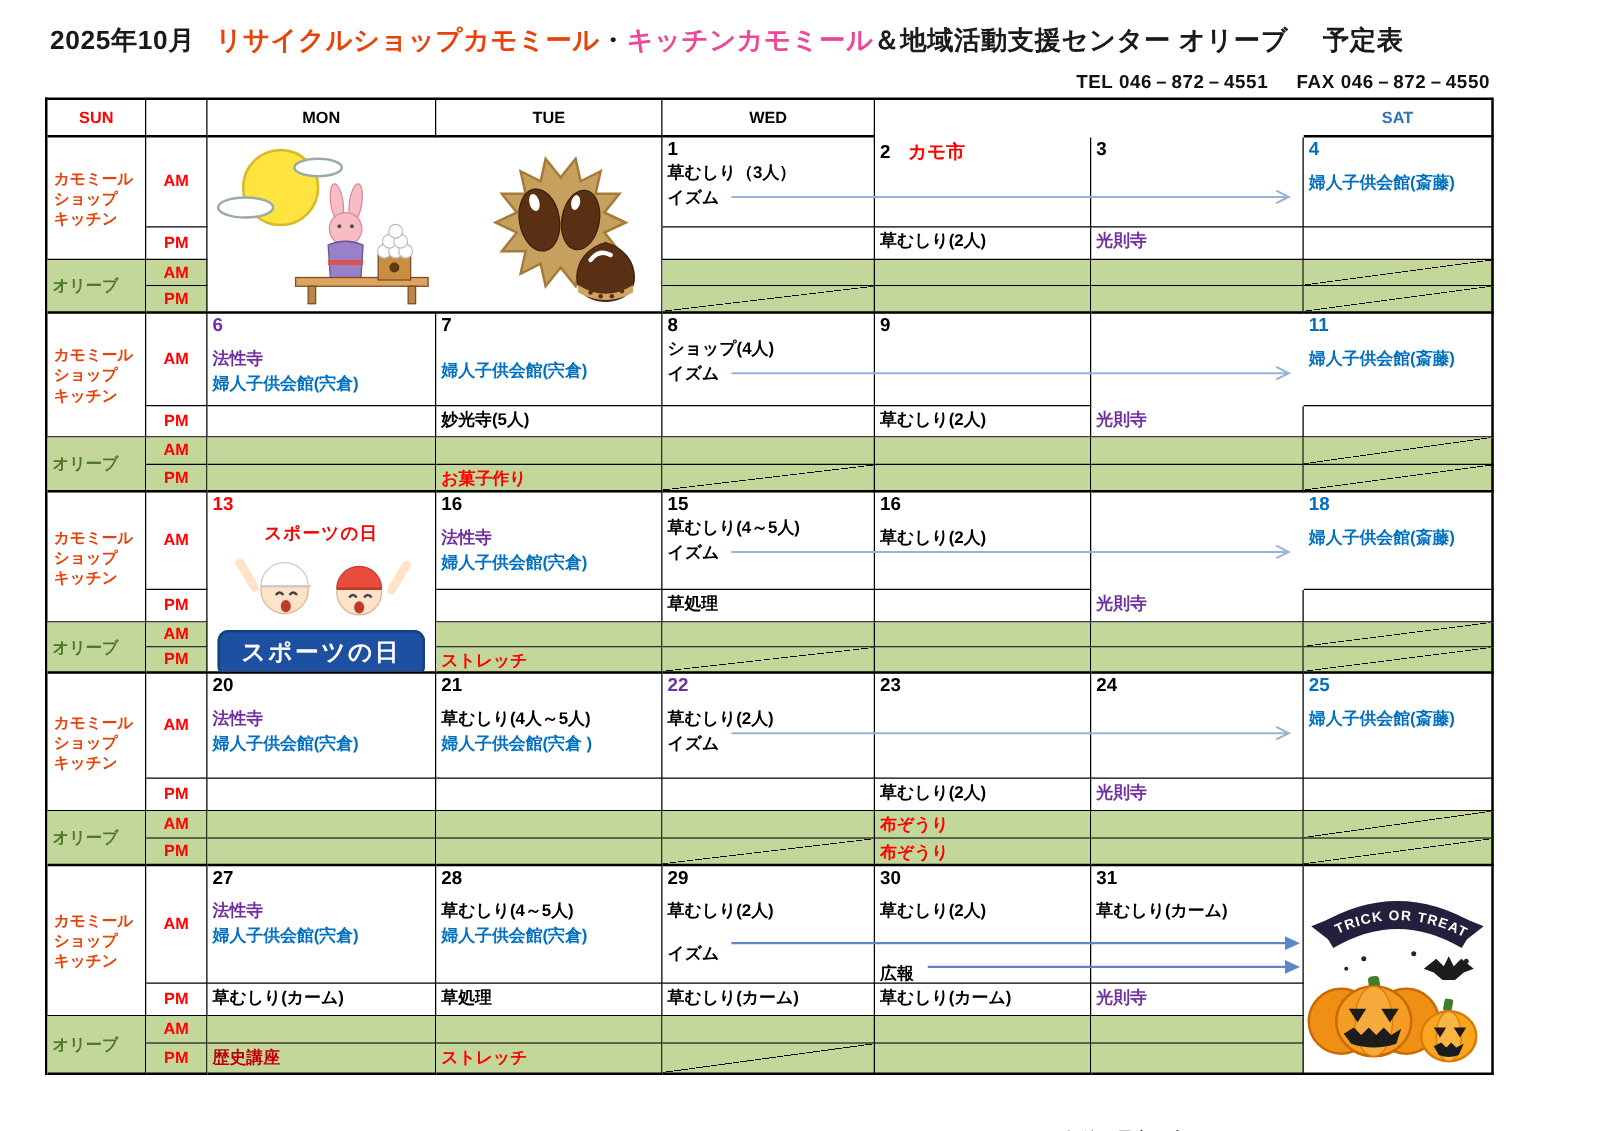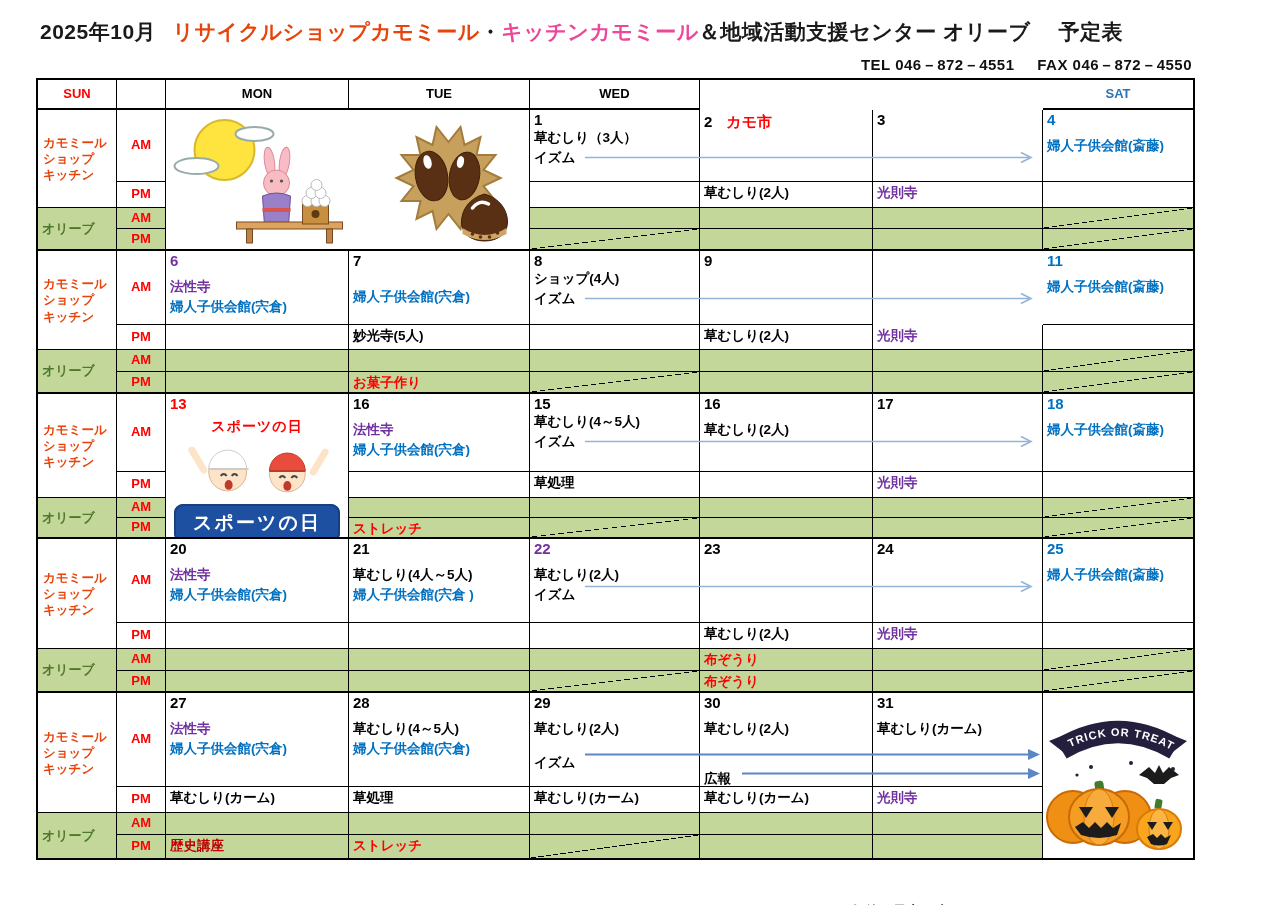--- a/index.html
+++ b/index.html
@@ -281,23 +281,20 @@
   <div class="c g diag bb2" style="grid-area:13/5/14/6"></div>
 
   <div class="c" style="grid-area:10/6/11/7">
     <div class="num">16</div>
     <div class="ln mt8">草むしり(2人)</div>
   </div>
   <div class="c" style="grid-area:11/6/12/7"></div>
   <div class="c g" style="grid-area:12/6/13/7"></div>
   <div class="c g bb2" style="grid-area:13/6/14/7"></div>
 
-  <div class="c" style="grid-area:10/7/11/8">
-      <div class="num">17</div>
-    </div>
   <div class="c" style="grid-area:11/7/12/8">
       <div class="ln purple">光則寺</div>
     </div>
   <div class="c g" style="grid-area:12/7/13/8"></div>
   <div class="c g bb2" style="grid-area:13/7/14/8"></div>
 
   <div class="c br2" style="grid-area:10/8/11/9">
     <div class="num nblue">18</div>
     <div class="ln blue mt8">婦人子供会館(斎藤)</div>
   </div>

